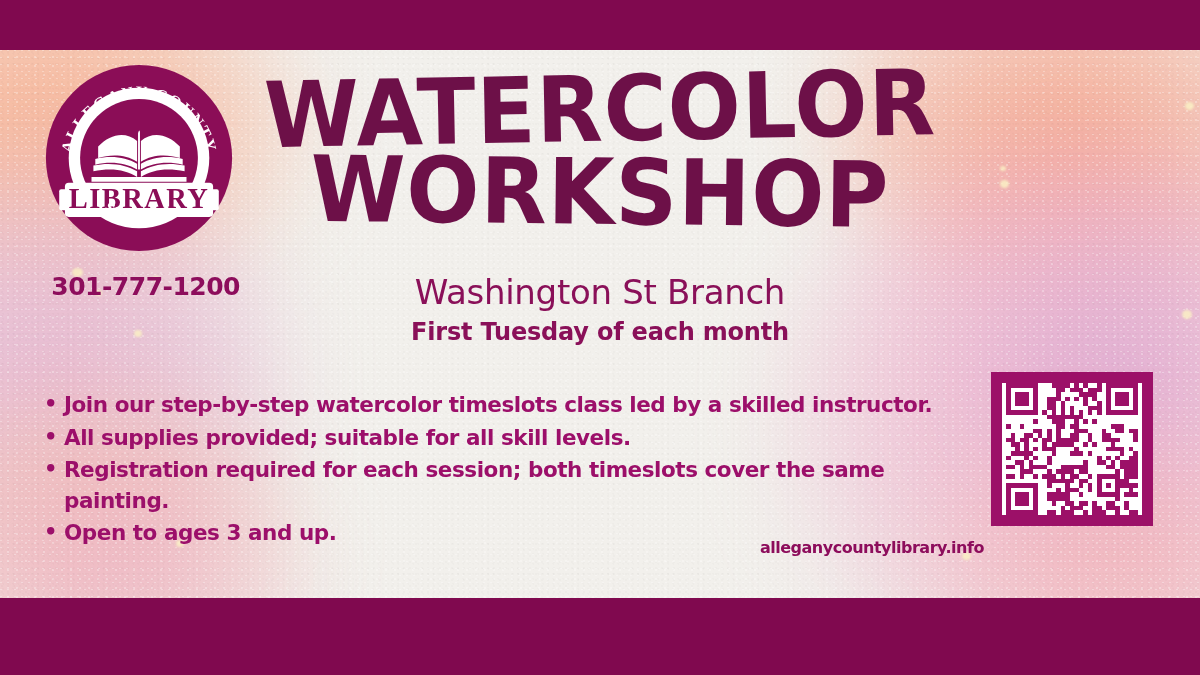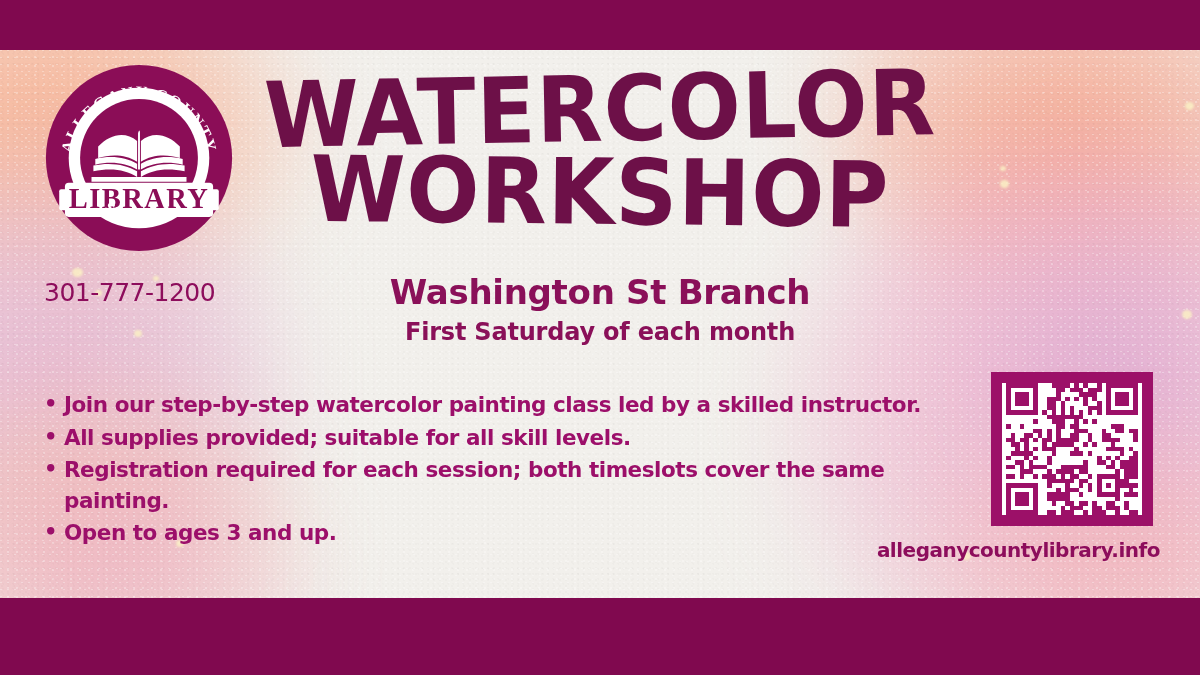--- a/index.html
+++ b/index.html
@@ -111,25 +111,25 @@
     top: 63px;
     width: 190px;
     height: 190px;
   }
   #logo svg { display: block; width: 100%; height: 100%; }
 
   
   #phone {
     position: absolute;
     left: 44px;
-    top: 278px;
+    top: 272px;
     width: 196px;
-    text-align: left;
-    font-family: "DejaVu Sans", sans-serif;
-    font-weight: normal;
+    text-align: right;
+    font-family: "DejaVu Sans", sans-serif;
+    font-weight: bold;
     font-size: 25px;
     letter-spacing: -0.5px;
     color: #8d0d5c;
   }
 
   
   #title-block {
     position: absolute;
     left: 250px;
     top: 70px;
@@ -154,21 +154,21 @@
   }
 
   
   #branch {
     position: absolute;
     left: 250px;
     top: 272px;
     width: 700px;
     text-align: center;
     font-family: "DejaVu Sans", sans-serif;
-    font-weight: bold;
+    font-weight: normal;
     font-size: 34px;
     color: #8a1059;
     letter-spacing: -0.3px;
   }
   #schedule {
     position: absolute;
     left: 250px;
     top: 318px;
     width: 700px;
     text-align: center;
@@ -226,24 +226,24 @@
     height: 132px;
     background: #ffffff;
   }
   #qr-inner svg { display: block; width: 100%; height: 100%; }
 
   #website {
     position: absolute;
     left: 760px;
     top: 538px;
     width: 400px;
-    text-align: right;
-    font-family: "DejaVu Sans", sans-serif;
-    font-weight: bold;
-    font-size: 20px;
+    text-align: left;
+    font-family: "DejaVu Sans", sans-serif;
+    font-weight: bold;
+    font-size: 16px;
     color: #8d0d5c;
     letter-spacing: -0.5px;
   }
 </style>
 </head>
 <body>
 
 <div id="flyer">
 
   <div class="bg-base"></div>
@@ -309,27 +309,27 @@
   <div id="phone">301-777-1200</div>
 
   <div id="title-block">
     <div class="title-line title-line-1">WATERCOLOR</div>
     <div class="title-line title-line-2">WORKSHOP</div>
   </div>
 
   <div id="branch">Washington St Branch</div>
 
   <div id="schedule">
-    <div>First Saturday of each month</div>
+    <div>First Tuesday of each month</div>
   </div>
 
   <div id="bullets">
     <div class="bullet">
       <span class="bullet-dot">•</span>
-      <span class="bullet-text">Join our step-by-step watercolor painting class led by a skilled instructor.</span>
+      <span class="bullet-text">Join our step-by-step watercolor timeslots class led by a skilled instructor.</span>
     </div>
     <div class="bullet">
       <span class="bullet-dot">•</span>
       <span class="bullet-text">All supplies provided; suitable for all skill levels.</span>
     </div>
     <div class="bullet">
       <span class="bullet-dot">•</span>
       <span class="bullet-text">Registration required for each session; both timeslots cover the same painting.</span>
     </div>
     <div class="bullet">

